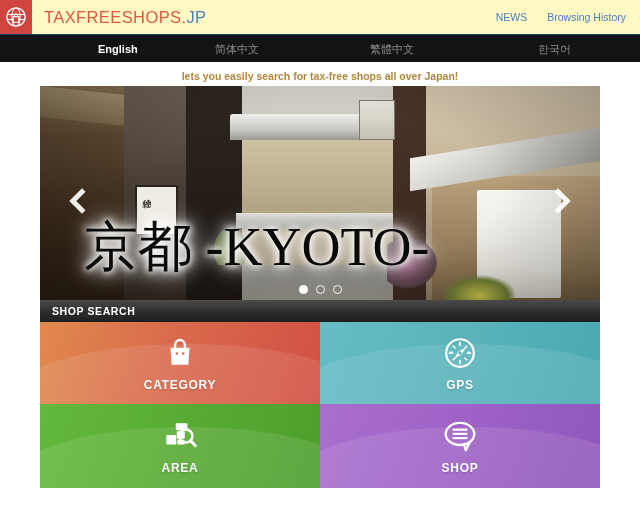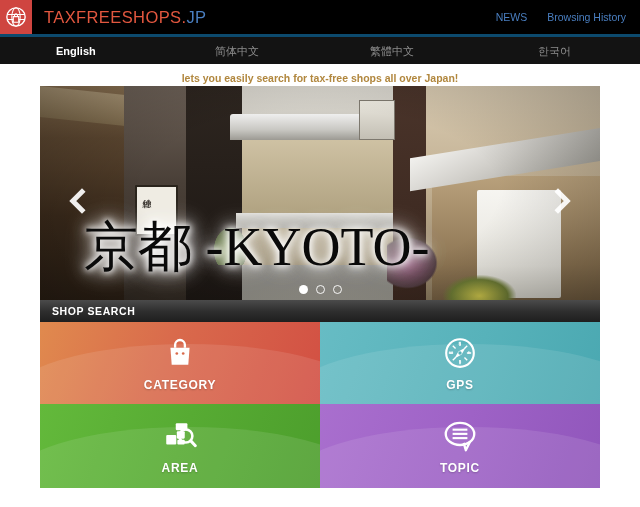--- a/index.html
+++ b/index.html
@@ -11,25 +11,25 @@
     height: 507px;
     background: #ffffff;
     font-family: "Liberation Sans", sans-serif;
     overflow: hidden;
     position: relative;
   }
 
   
   .header {
     height: 34px;
-    background: #000000;
-    display: flex;
-    align-items: center;
-    position: relative;
-    border-bottom: 3px solid #0c4a6e;
+    background: #fef9c3;
+    display: flex;
+    align-items: center;
+    position: relative;
+    border-bottom: 1px solid #0c4a6e;
   }
   .logo-mark {
     width: 32px;
     height: 34px;
     background: #cf4540;
     display: flex;
     align-items: center;
     justify-content: center;
     flex: 0 0 auto;
   }
@@ -69,20 +69,21 @@
     position: absolute;
     font-size: 11px;
     color: #8d8d8d;
     white-space: nowrap;
     top: 50%;
     transform: translateY(-50%);
   }
   .lang-item.active {
     color: #ffffff;
     font-weight: bold;
+    margin-left: 42px;
   }
   .lang-0 { left: 56px; }
   .lang-1 { left: 215px; }
   .lang-2 { left: 370px; }
   .lang-3 { left: 538px; }
 
   
   .tagline-wrap {
     height: 28px;
     background: #ffffff;
@@ -478,17 +479,17 @@
         <svg width="38" height="34" viewBox="0 0 36 32">
           <ellipse cx="18" cy="14" rx="13.5" ry="10.5" fill="none" stroke="#ffffff" stroke-width="2.2"></ellipse>
           <path d="M21.5 22.5 L23.5 29.5 L27.5 21.5" fill="none" stroke="#ffffff" stroke-width="2.2" stroke-linejoin="round"></path>
           <g stroke="#ffffff" stroke-width="2" stroke-linecap="butt">
             <path d="M11 10 H25"></path>
             <path d="M11 14 H25"></path>
             <path d="M11 18 H25"></path>
           </g>
         </svg>
       </div>
-      <div class="tile-label">TOPIC</div>
+      <div class="tile-label">SHOP</div>
     </div>
 
   </div>
 </div>
 
 </body></html>

